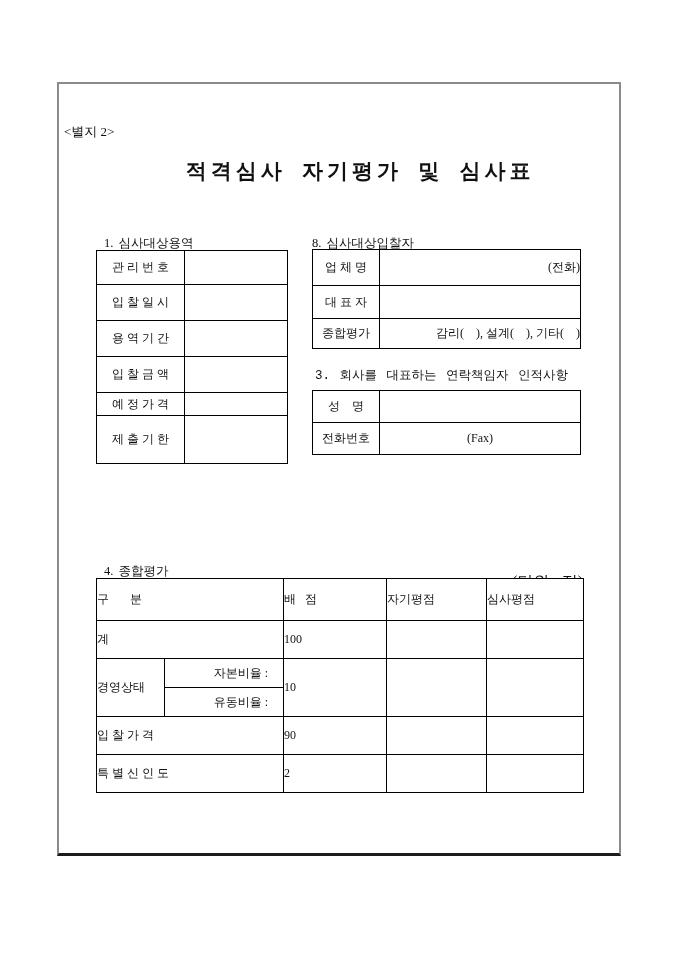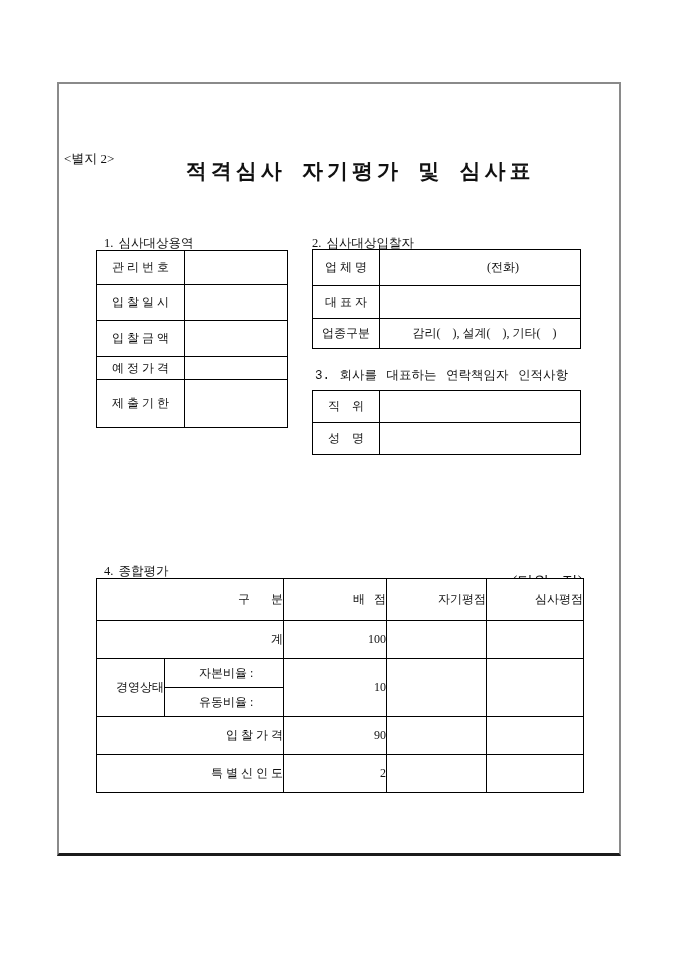--- a/index.html
+++ b/index.html
@@ -9,54 +9,54 @@
     font-family:"Liberation Serif","DejaVu Serif",serif;
     color:#111111;
   }
   .abs { position:absolute; }
   .frame {
     left:57px; top:82px; width:564px; height:774px;
     background:#ffffff;
     border:2px solid #8a8a8a;
     border-bottom:3px solid #1b1b1b;
   }
-  .tag { left:64px; top:150px; font-size:13px; white-space:pre; }
+  .tag { left:64px; top:123px; font-size:13px; white-space:pre; }
   .title {
     left:40px; top:157px; width:640px; text-align:center;
     font-size:21px; font-weight:bold; letter-spacing:4px; word-spacing:7px;
     white-space:pre;
   }
   .sec-head { font-size:12.5px; white-space:pre; word-spacing:2px;margin-top:12px; }
   .sec1-head { left:104px; top:223px; }
   .sec2-head { left:312px; top:223px; }
   .sec3-head { left:315px; top:355px;font-family:Liberation Mono, monospace; }
   .sec4-head { left:104px; top:551px; }
   .unit-note { left:440px; top:572px; width:143px; text-align:right; font-size:16px; white-space:pre; }
 
   table.tbl { border-collapse:collapse; table-layout:fixed; position:absolute; background:#ffffff; }
   table.tbl td {
     border:1px solid #000000;
     font-size:12px; color:#111111;
     white-space:pre; overflow:hidden;
     vertical-align:middle; padding:0;
   }
   .lbl { text-align:center; }
-  .val { text-align:center; }
+  .val { text-align:right; }
 
   .t1 { left:96px; top:250px; width:191px; }
   .t2 { left:312px; top:249px; width:268px; }
   .t3 { left:312px; top:390px; width:268px; }
   .t4 { left:96px; top:578px; width:487px; }
 
   .t2 .v-tel { padding-left:46px; }
   .t2 .v-type { padding-left:9px; }
   .t3 .v-fax { text-align:center; }
 
-  .t4 td { text-align:right; }
-  .t4 .c-sub { text-align:left; padding-left:34px; }
+  .t4 td { text-align:left; }
+  .t4 .c-sub { text-align:center; padding-left:34px; }
 </style>
 </head>
 <body>
 
 <div class="abs frame"></div>
 
 <div class="abs tag">&lt;별지 2&gt;</div>
 <div class="abs title">적격심사 자기평가 및 심사표</div>
 
 <div class="abs sec-head sec1-head">1. 심사대상용역</div>
@@ -68,70 +68,74 @@
   <tbody>
       <tr style="height:34px">
     <td class="lbl">관 리 번 호</td>
     <td class="val"></td>
   </tr>
   <tr style="height:36px">
     <td class="lbl">입 찰 일 시</td>
     <td class="val"></td>
   </tr>
   <tr style="height:36px">
+    <td class="lbl">용 역 기 간</td>
+    <td class="val"></td>
+  </tr>
+  <tr style="height:36px">
     <td class="lbl">입 찰 금 액</td>
     <td class="val"></td>
   </tr>
   <tr style="height:23px">
     <td class="lbl">예 정 가 격</td>
     <td class="val"></td>
   </tr>
   <tr style="height:48px">
     <td class="lbl">제 출 기 한</td>
     <td class="val"></td>
   </tr>
 </tbody>
   </table>
 
-<div class="abs sec-head sec2-head">2. 심사대상입찰자</div>
+<div class="abs sec-head sec2-head">8. 심사대상입찰자</div>
 <table class="tbl t2">
   <colgroup>
       <col style="width:67px">
       <col style="width:201px">
     </colgroup>
   <tbody>
       <tr style="height:36px">
     <td class="lbl">업 체 명</td>
     <td class="val v-tel">(전화)</td>
   </tr>
   <tr style="height:33px">
     <td class="lbl">대 표 자</td>
     <td class="val"></td>
   </tr>
   <tr style="height:30px">
-    <td class="lbl">업종구분</td>
+    <td class="lbl">종합평가</td>
     <td class="val v-type">감리(    ), 설계(    ), 기타(    )</td>
   </tr>
 </tbody>
   </table>
 
 <div class="abs sec-head sec3-head">3. 회사를 대표하는 연락책임자 인적사항</div>
 <table class="tbl t3">
   <colgroup>
       <col style="width:67px">
       <col style="width:201px">
     </colgroup>
   <tbody>
   <tr style="height:32px">
-    <td class="lbl">직    위</td>
+    <td class="lbl">성    명</td>
     <td class="val"></td>
   </tr>
   <tr style="height:32px">
-    <td class="lbl">성    명</td>
-    <td class="val"></td>
+    <td class="lbl">전화번호</td>
+    <td class="val v-fax">(Fax)</td>
   </tr>
 </tbody>
   </table>
 
 <div class="abs sec-head sec4-head">4. 종합평가</div>
 <div class="abs unit-note">(단위 : 점)</div>
 <table class="tbl t4">
   <colgroup>
     <col style="width:68px">
       <col style="width:119px">

